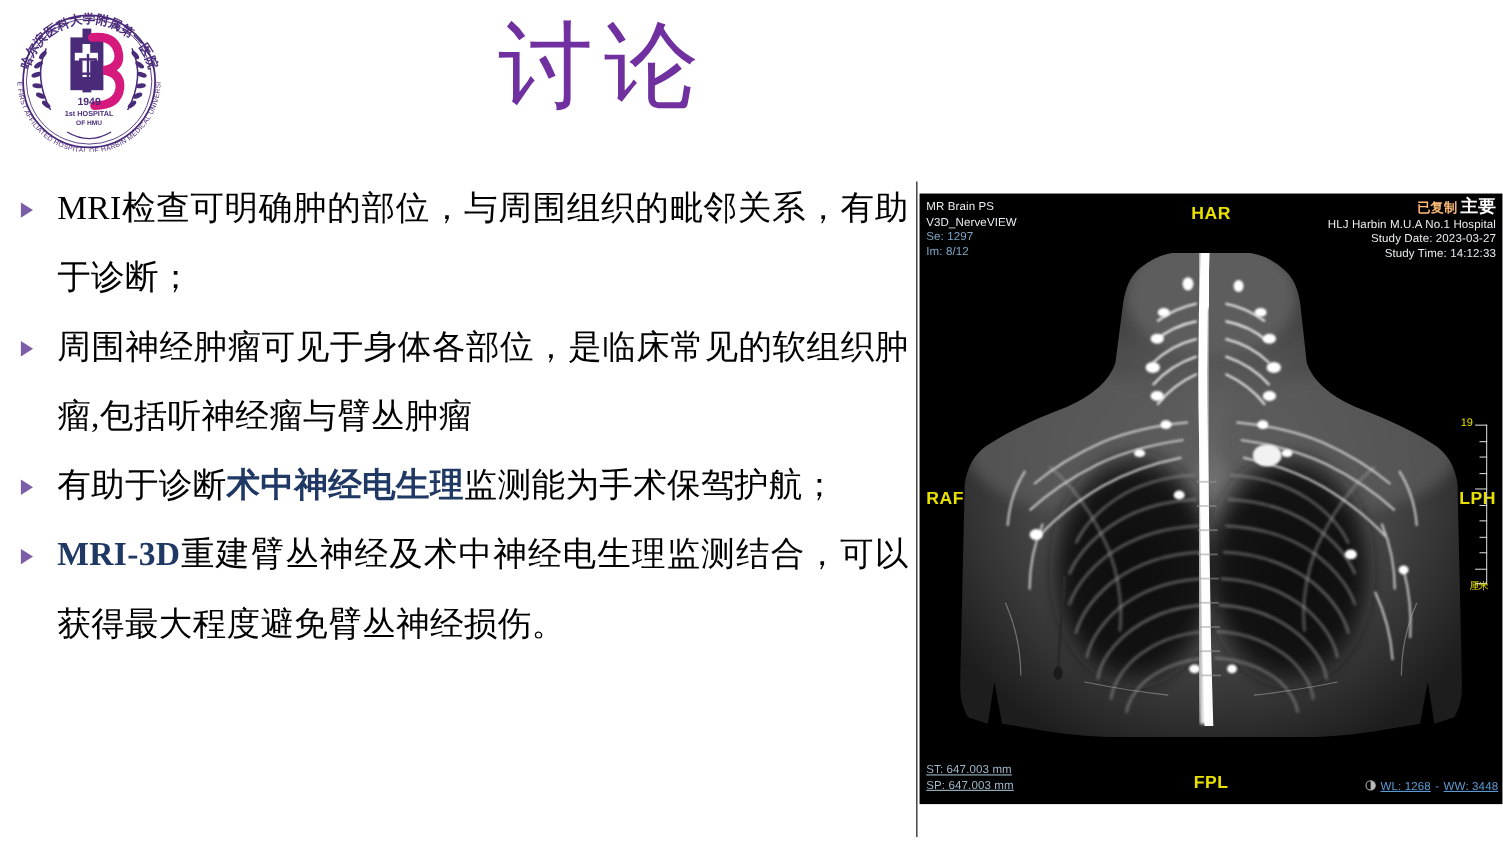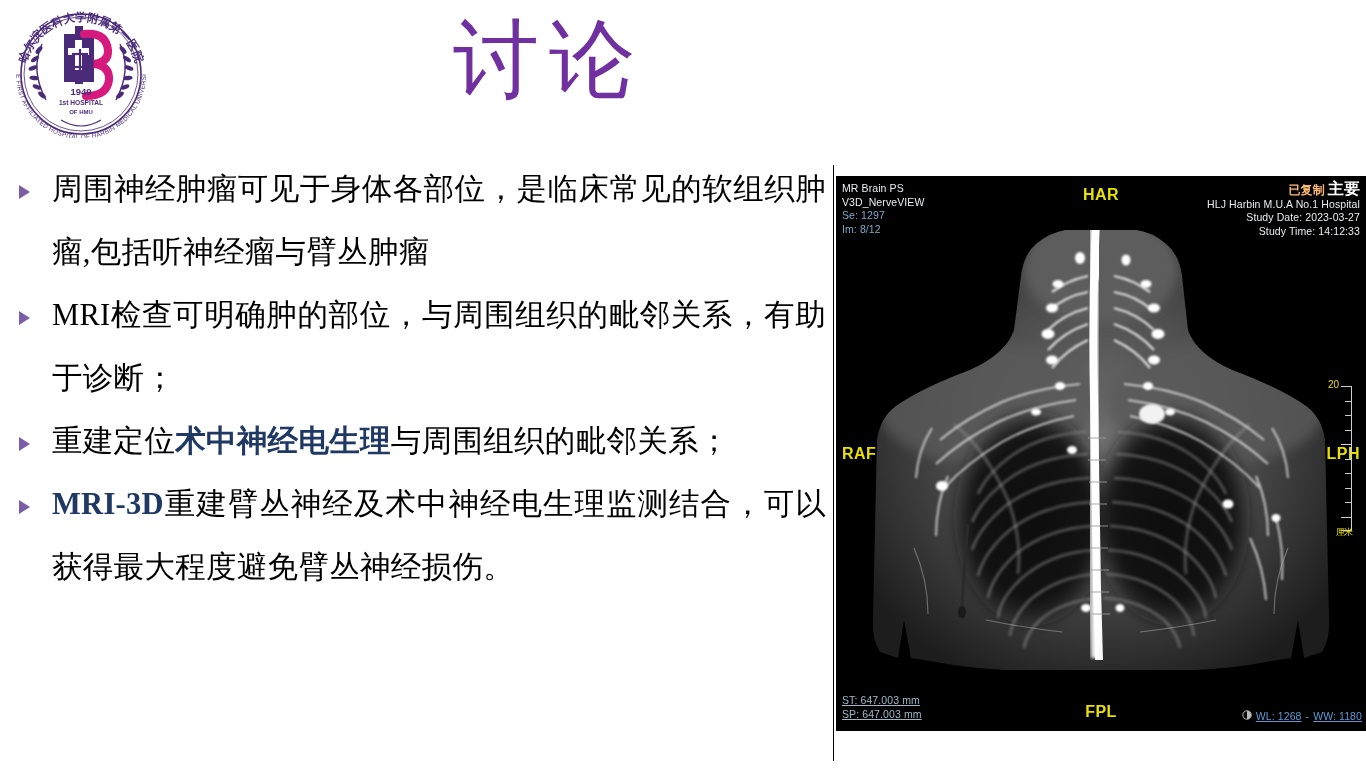--- a/index.html
+++ b/index.html
@@ -241,40 +241,40 @@
   <div id="title">讨论</div>
 
   <div id="body-text">
 
     <div class="bullet">
       <span class="marker">
         <svg width="18" height="18" viewBox="0 0 18 18">
             <path d="M3 2 L14 9 L3 16 Z" fill="#7b5ea7"></path>
           </svg>
       </span>
-      <span>周围神经肿瘤可见于身体各部位，是临床常见的软组织肿瘤,包括听神经瘤与臂丛肿瘤</span>
+      <span>MRI检查可明确肿的部位，与周围组织的毗邻关系，有助于诊断；</span>
     </div>
 
     <div class="bullet">
       <span class="marker">
         <svg width="18" height="18" viewBox="0 0 18 18">
             <path d="M3 2 L14 9 L3 16 Z" fill="#7b5ea7"></path>
           </svg>
       </span>
-      <span>MRI检查可明确肿的部位，与周围组织的毗邻关系，有助于诊断；</span>
+      <span>周围神经肿瘤可见于身体各部位，是临床常见的软组织肿瘤,包括听神经瘤与臂丛肿瘤</span>
     </div>
 
 
     <div class="bullet">
       <span class="marker">
         <svg width="18" height="18" viewBox="0 0 18 18">
             <path d="M3 2 L14 9 L3 16 Z" fill="#7b5ea7"></path>
           </svg>
       </span>
-      <span>重建定位</span><span class="hl">术中神经电生理</span><span>与周围组织的毗邻关系；</span>
+      <span>有助于诊断</span><span class="hl">术中神经电生理</span><span>监测能为手术保驾护航；</span>
     </div>
 
     <div class="bullet">
       <span class="marker">
         <svg width="18" height="18" viewBox="0 0 18 18">
             <path d="M3 2 L14 9 L3 16 Z" fill="#7b5ea7"></path>
           </svg>
       </span>
       <span class="hl lat">MRI-3D</span><span>重建臂丛神经及术中神经电生理监测结合，可以获得最大程度避免臂丛神经损伤。</span>
     </div>
@@ -485,40 +485,40 @@
 
     <div class="ovl" id="ovl-br">
       <span>
         <svg width="10" height="10" viewBox="0 0 10 10">
           <circle cx="5" cy="5" r="4.2" fill="none" stroke="#b9b9b9" stroke-width="1"></circle>
           <path d="M5 0.8 A4.2 4.2 0 0 1 5 9.2 Z" fill="#b9b9b9"></path>
         </svg>
       </span>
       <span class="wl">WL: 1268</span>
       <span class="dash">-</span>
-      <span class="ww">WW: 1180</span>
+      <span class="ww">WW: 3448</span>
     </div>
 
     <div class="orient" id="or-top">HAR</div>
     <div class="orient" id="or-bottom">FPL</div>
     <div class="orient" id="or-left">RAF</div>
     <div class="orient" id="or-right">LPH</div>
 
     <div id="ruler">
       <div class="bar"></div>
       <div class="tick major" style="top:0px"></div>
       <div class="tick" style="top:14.5px"></div>
       <div class="tick" style="top:29px"></div>
       <div class="tick" style="top:43.5px"></div>
       <div class="tick major" style="top:58px"></div>
       <div class="tick" style="top:72.5px"></div>
       <div class="tick" style="top:87px"></div>
       <div class="tick" style="top:101.5px"></div>
       <div class="tick" style="top:116px"></div>
       <div class="tick major" style="top:130.5px"></div>
       <div class="tick major" style="top:144px"></div>
-      <div class="lbl-top">20</div>
+      <div class="lbl-top">19</div>
       <div class="lbl-unit">厘米</div>
     </div>
 
   </div>
 
 </div>
 
 </body></html>

